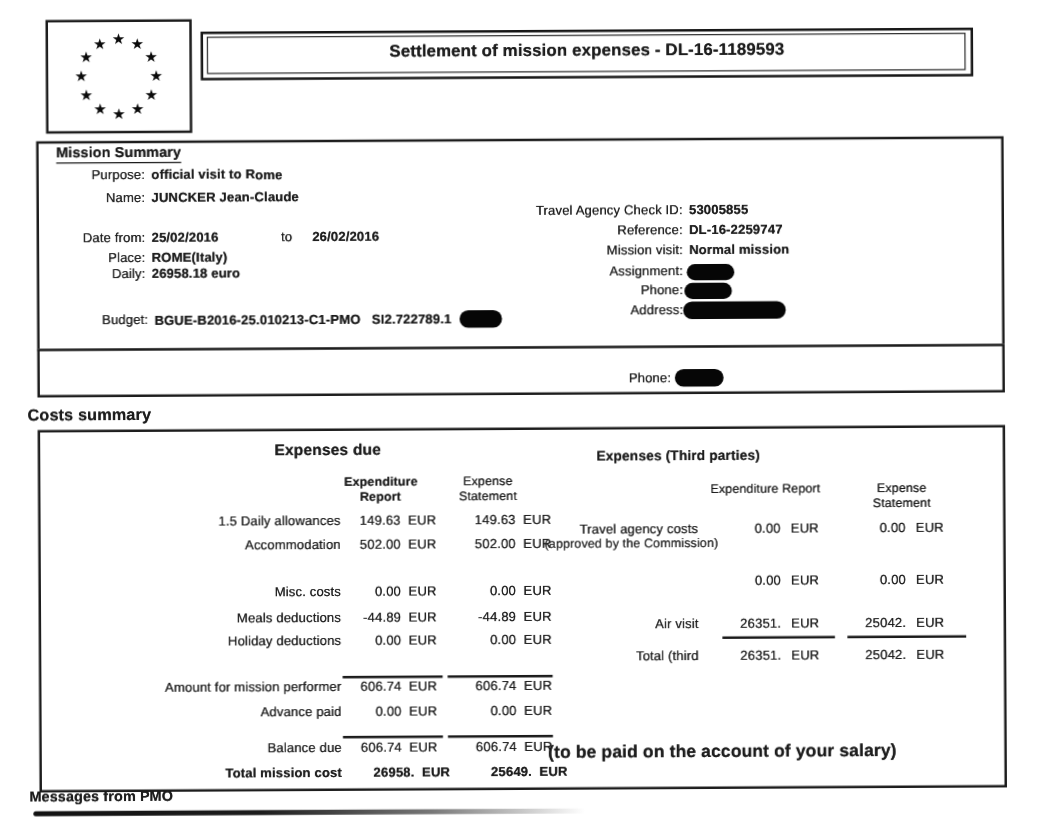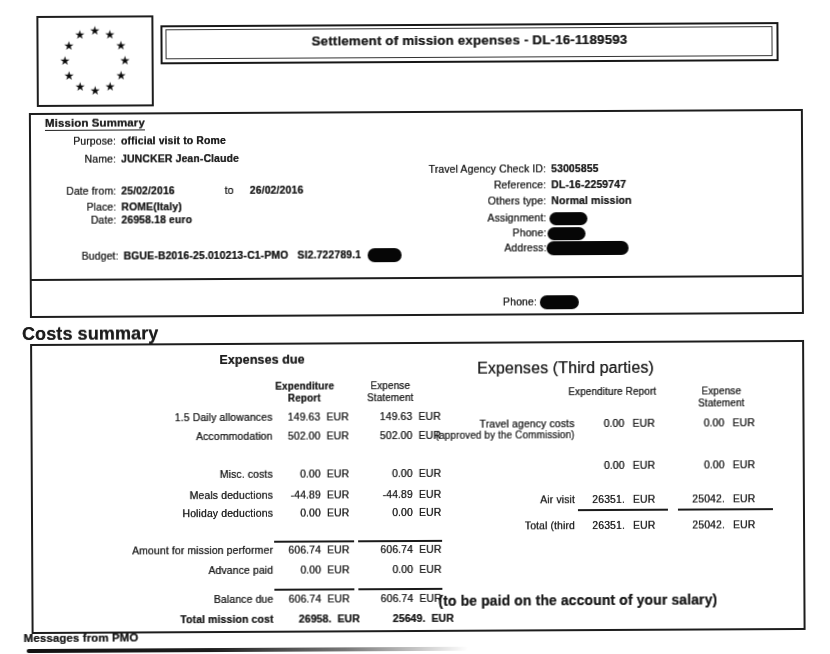--- a/index.html
+++ b/index.html
@@ -23,46 +23,46 @@
   .title-text{position:absolute;left:0;right:0;top:7px;text-align:center;font-size:13.5px;font-weight:bold;}
   
   .ms-heading{position:absolute;left:14px;top:2px;font-size:11.5px;font-weight:bold;border-bottom:1.5px solid #1b1b1b;padding-bottom:1px;}
   .ms-row{position:absolute;left:0;font-size:10.5px;line-height:13px;white-space:nowrap;}
   .ms-lbl{display:inline-block;width:85px;text-align:right;}
   .ms-val{font-weight:bold;margin-left:5px;}
   .ms-rrow{position:absolute;left:390px;font-size:10.5px;line-height:13px;white-space:nowrap;}
   .ms-rlbl{display:inline-block;width:125px;text-align:right;}
   
   .lt-heading{position:absolute;left:130px;top:8px;width:200px;text-align:center;font-size:12.5px;font-weight:bold;}
-  .rt-heading{position:absolute;left:445px;top:16px;font-size:16px;font-weight:normal;}
+  .rt-heading{position:absolute;left:445px;top:16px;font-size:11px;font-weight:bold;}
   .colh{position:absolute;font-size:10px;line-height:12px;text-align:center;white-space:pre-line;}
   .lt-colh1{left:243px;top:36px;width:58px;font-weight:bold;}
   .lt-colh2{left:328px;top:36px;width:60px;}
   .rt-colh1{left:515px;top:43px;width:130px;white-space:nowrap;}
   .rt-colh2{left:658px;top:43px;width:62px;}
   .trow{position:absolute;left:0;width:770px;height:14px;font-size:10.5px;line-height:13px;}
   .lt-label{position:absolute;left:0;width:240px;text-align:right;}
   .lt-rep{position:absolute;left:242px;width:46px;text-align:right;}
   .lt-eur1{position:absolute;left:294px;}
   .lt-stmt{position:absolute;left:326px;width:54px;text-align:right;}
   .lt-eur2{position:absolute;left:386px;}
   .shift .lt-rep{left:252px;}
   .shift .lt-eur1{left:304px;}
   .shift .lt-stmt{left:338px;}
   .shift .lt-eur2{left:398px;}
-  .rt-label{position:absolute;left:380px;width:162px;text-align:right;}
+  .rt-label{position:absolute;left:364px;width:162px;text-align:right;}
   .rt-rep{position:absolute;left:548px;width:44px;text-align:right;}
   .rt-eur1{position:absolute;left:600px;}
   .rt-stmt{position:absolute;left:648px;width:44px;text-align:right;}
   .rt-eur2{position:absolute;left:700px;}
   .rt-note{position:absolute;left:380px;top:88px;width:162px;text-align:right;font-size:10px;line-height:8px;color:#2c2c2c;}
   .rule{position:absolute;border-top:2px solid #1a1a1a;height:0;}
   .salary-note{position:absolute;left:405px;top:249px;font-size:14px;font-weight:bold;}
   
-  .sec-heading{position:absolute;font-size:18px;font-weight:bold;}
+  .sec-heading{position:absolute;font-size:13px;font-weight:bold;}
   .bottom-bar{position:absolute;left:25px;top:647px;width:455px;height:4px;border-radius:2px;
     background:linear-gradient(to right,#121212 0%,#1c1c1c 40%,#777 70%,rgba(255,255,255,0) 97%);}
 </style>
 </head>
 <body>
 
 <div class="page">
 
   <div class="eu-box">
     <span class="eu-star" style="left:56.5px;top:13.5px">★</span>
@@ -93,34 +93,34 @@
     <div class="ms-row" style="top:38px">
       <span class="ms-lbl">Name:</span><span class="ms-val">JUNCKER Jean-Claude</span>
     </div>
     <div class="ms-row" style="top:70px">
       <span class="ms-lbl">Date from:</span><span class="ms-val">25/02/2016</span><span style="margin-left:50px">to</span><span class="ms-val" style="margin-left:16px">26/02/2016</span>
     </div>
     <div class="ms-row" style="top:86px">
       <span class="ms-lbl">Place:</span><span class="ms-val">ROME(Italy)</span>
     </div>
     <div class="ms-row" style="top:99px">
-      <span class="ms-lbl">Date:</span><span class="ms-val">26958.18 euro</span>
+      <span class="ms-lbl">Daily:</span><span class="ms-val">26958.18 euro</span>
     </div>
     <div class="ms-row" style="top:135px;left:50px">
       <span>Budget:</span><span class="ms-val">BGUE-B2016-25.010213-C1-PMO</span><span class="ms-val" style="margin-left:9px">SI2.722789.1</span><span class="bar" style="width:34px;height:14px;margin-left:6px"></span>
     </div>
 
     <div class="ms-rrow" style="top:50px">
       <span class="ms-rlbl">Travel Agency Check ID:</span><span class="ms-val">53005855</span>
     </div>
     <div class="ms-rrow" style="top:66px">
       <span class="ms-rlbl">Reference:</span><span class="ms-val">DL-16-2259747</span>
     </div>
     <div class="ms-rrow" style="top:82px">
-      <span class="ms-rlbl">Others type:</span><span class="ms-val">Normal mission</span>
+      <span class="ms-rlbl">Mission visit:</span><span class="ms-val">Normal mission</span>
     </div>
     <div class="ms-rrow" style="top:99px">
       <span class="ms-rlbl">Assignment:</span><span class="bar" style="width:38px;height:13px;margin-left:3px"></span>
     </div>
     <div class="ms-rrow" style="top:114px">
       <span class="ms-rlbl">Phone:</span><span class="bar" style="width:38px;height:13px;margin-left:1px"></span>
     </div>
     <div class="ms-rrow" style="top:129px">
       <span class="ms-rlbl">Address:</span><span class="bar" style="width:82px;height:14px;margin-left:0px"></span>
     </div>

